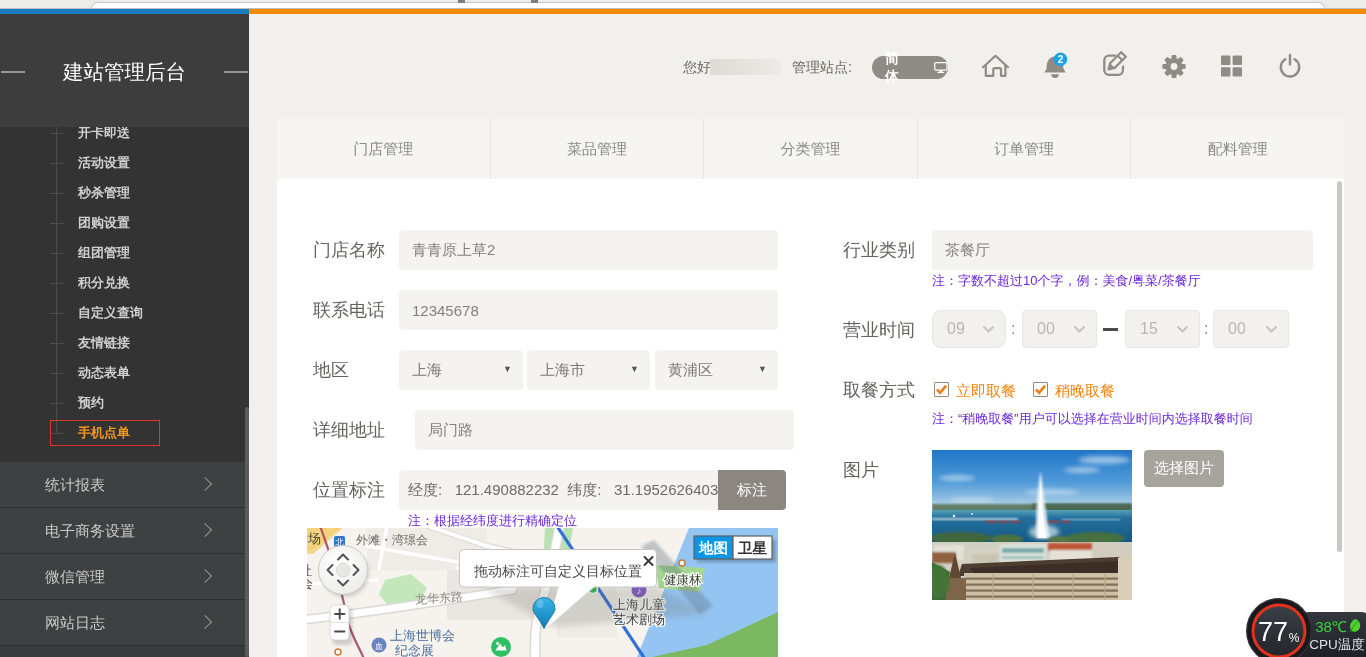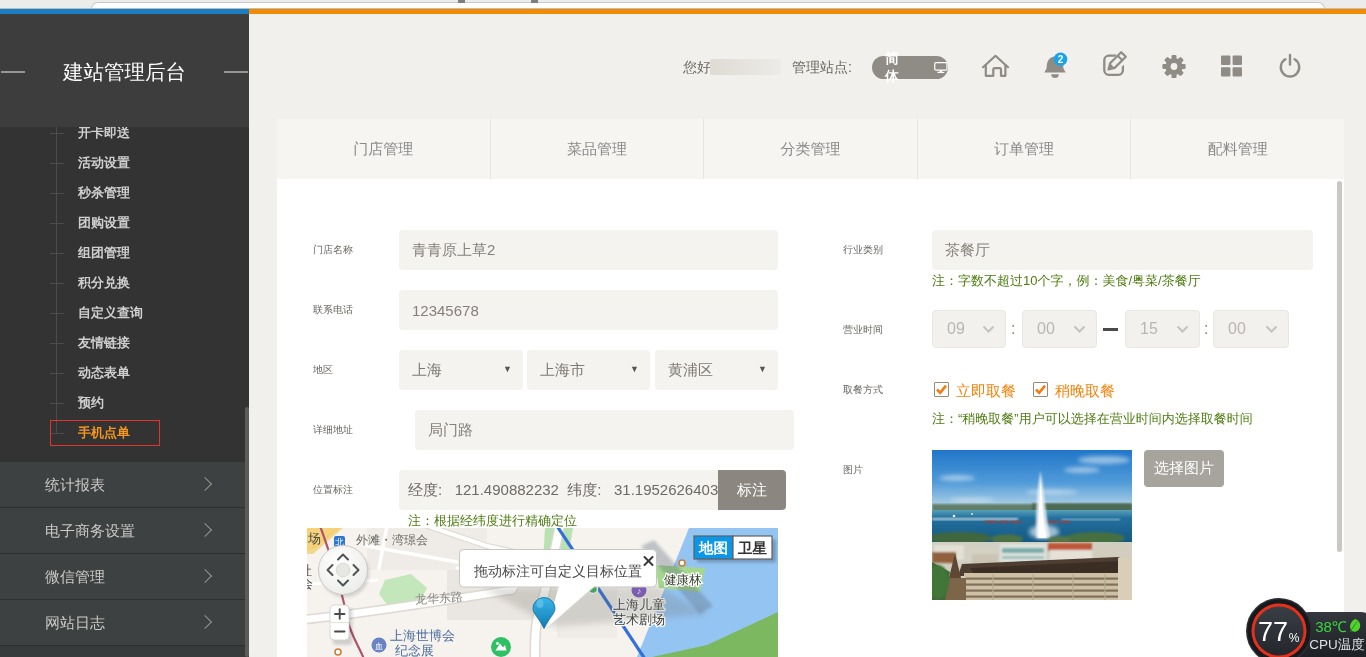--- a/index.html
+++ b/index.html
@@ -127,25 +127,25 @@
 <style>
  .tab { flex:1; display:flex; align-items:center; justify-content:center; font-size:15px; color:#8a8a8a; }
  .tsep { border-left:1px solid #e7e5e1; }
 </style>
 
 <div class="abs" style="left:277px;top:179px;width:1067px;height:478px;background:#fff;"></div>
 
 <div class="abs" style="left:1337px;top:181px;width:5px;height:371px;background:#cbc8c4;border-radius:3px;"></div>
 
 <style>
-  .lab { position:absolute; font-size:10px; color:#666460; height:20px; line-height:20px; }
+  .lab { position:absolute; font-size:18px; color:#666460; height:20px; line-height:20px; }
   .inp { position:absolute; background:#f5f3f0; border-radius:4px; display:flex; align-items:center; padding-left:13px; font-size:15px; color:#85807a; }
   .sel { position:absolute; background:#f5f3f0; border-radius:4px; display:flex; align-items:center; padding-left:13px; font-size:15px; color:#7d7973; }
   .sel .ar { position:absolute; right:11px; top:50%; margin-top:-6px; font-size:9px; color:#555; }
-  .note { position:absolute; font-size:13px; color:#4d7c0f; }
+  .note { position:absolute; font-size:13px; color:#6d28d9; }
   .tsel { position:absolute; background:#f3f1ee; border:1px solid #e8e5e2; border-radius:4px; height:38px; display:flex; align-items:center; justify-content:space-between; padding:0 10px 0 14px; font-size:16px; color:#bab6b1; }
 </style>
 <div id="formL">
   <div class="lab" style="left:313px;top:240px;">门店名称</div>
   <div class="inp" style="left:399px;top:230px;width:379px;height:40px;">青青原上草2</div>
   <div class="lab" style="left:313px;top:300px;">联系电话</div>
   <div class="inp" style="left:399px;top:290px;width:379px;height:40px;">12345678</div>
   <div class="lab" style="left:313px;top:360px;">地区</div>
   <div class="sel" style="left:399px;top:350px;width:124px;height:40px;">上海<span class="ar">▼</span></div>
   <div class="sel" style="left:527px;top:350px;width:123px;height:40px;">上海市<span class="ar">▼</span></div>
@@ -156,21 +156,21 @@
   <div class="inp" style="left:399px;top:470px;width:319px;height:40px;border-radius:4px 0 0 4px;font-size:15px;color:#6e6a64;white-space:nowrap;padding-left:9px;overflow:hidden;">经度:&nbsp;&nbsp;&nbsp;121.490882232&nbsp;&nbsp;纬度:&nbsp;&nbsp;&nbsp;31.1952626403</div>
   <div class="abs" style="left:718px;top:470px;width:68px;height:40px;background:#8b8780;border-radius:0 4px 4px 0;color:#fff;font-size:15px;display:flex;align-items:center;justify-content:center;">标注</div>
   <div class="note" style="left:408px;top:512px;">注：根据经纬度进行精确定位</div>
 </div>
 
 <div id="formR">
   <div class="lab" style="left:843px;top:240px;">行业类别</div>
   <div class="inp" style="left:932px;top:230px;width:381px;height:40px;">茶餐厅</div>
   <div class="note" style="left:932px;top:272px;">注：字数不超过10个字，例：美食/粤菜/茶餐厅</div>
   <div class="lab" style="left:843px;top:320px;">营业时间</div>
-  <div class="tsel" style="left:932px;top:310px;width:74px;">09<svg width="13" height="8" viewBox="0 0 13 8">
+  <div class="tsel" style="left:932px;top:310px;width:74px;border-radius:9px;">09<svg width="13" height="8" viewBox="0 0 13 8">
         <polyline points="1.5,1.5 6.5,6.5 11.5,1.5" fill="none" stroke="#c6c2bd" stroke-width="2"></polyline>
       </svg></div>
   <div class="abs" style="left:1011px;top:320px;font-size:16px;color:#8a8680;">:</div>
   <div class="tsel" style="left:1022px;top:310px;width:75px;">00<svg width="13" height="8" viewBox="0 0 13 8">
         <polyline points="1.5,1.5 6.5,6.5 11.5,1.5" fill="none" stroke="#c6c2bd" stroke-width="2"></polyline>
       </svg></div>
   <div class="abs" style="left:1103px;top:328px;width:15px;height:3px;background:#4a4a4a;"></div>
   <div class="tsel" style="left:1125px;top:310px;width:75px;">15<svg width="13" height="8" viewBox="0 0 13 8">
         <polyline points="1.5,1.5 6.5,6.5 11.5,1.5" fill="none" stroke="#c6c2bd" stroke-width="2"></polyline>
       </svg></div>

